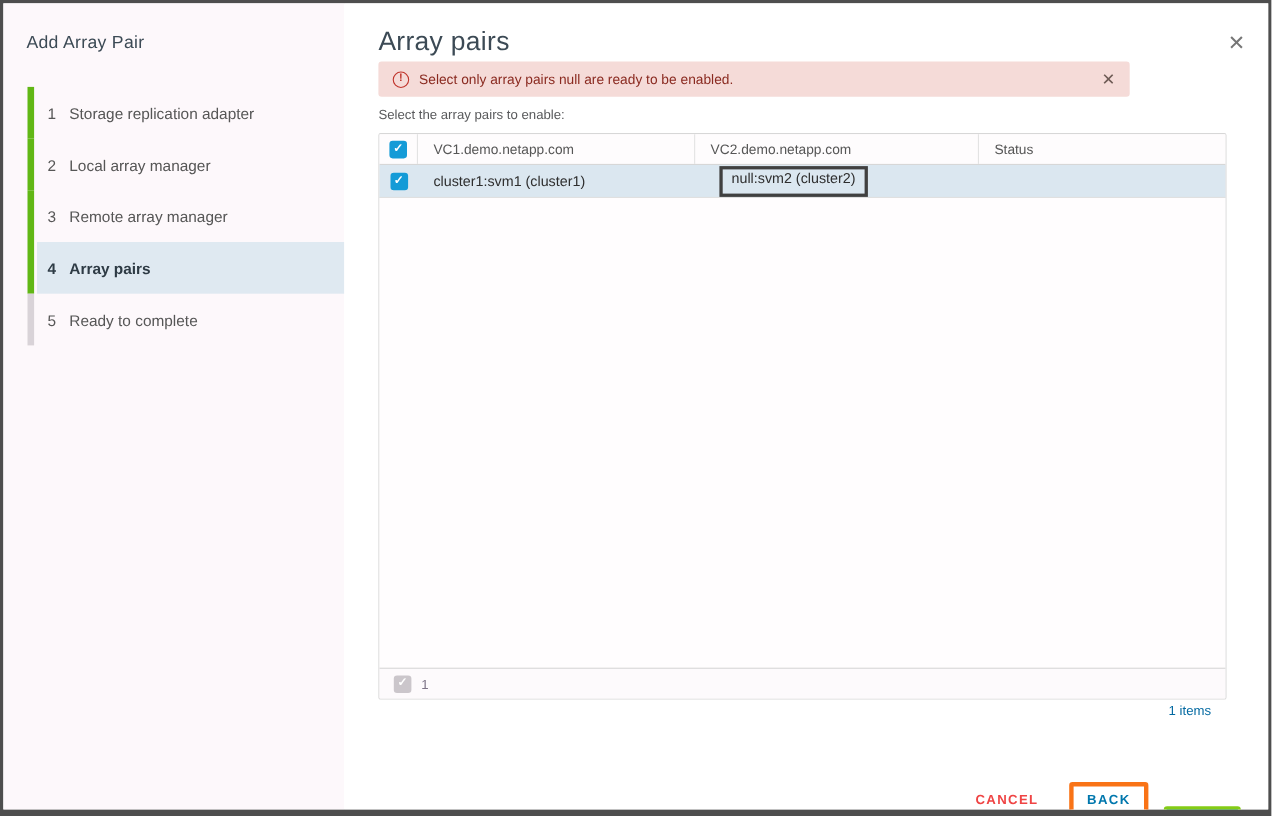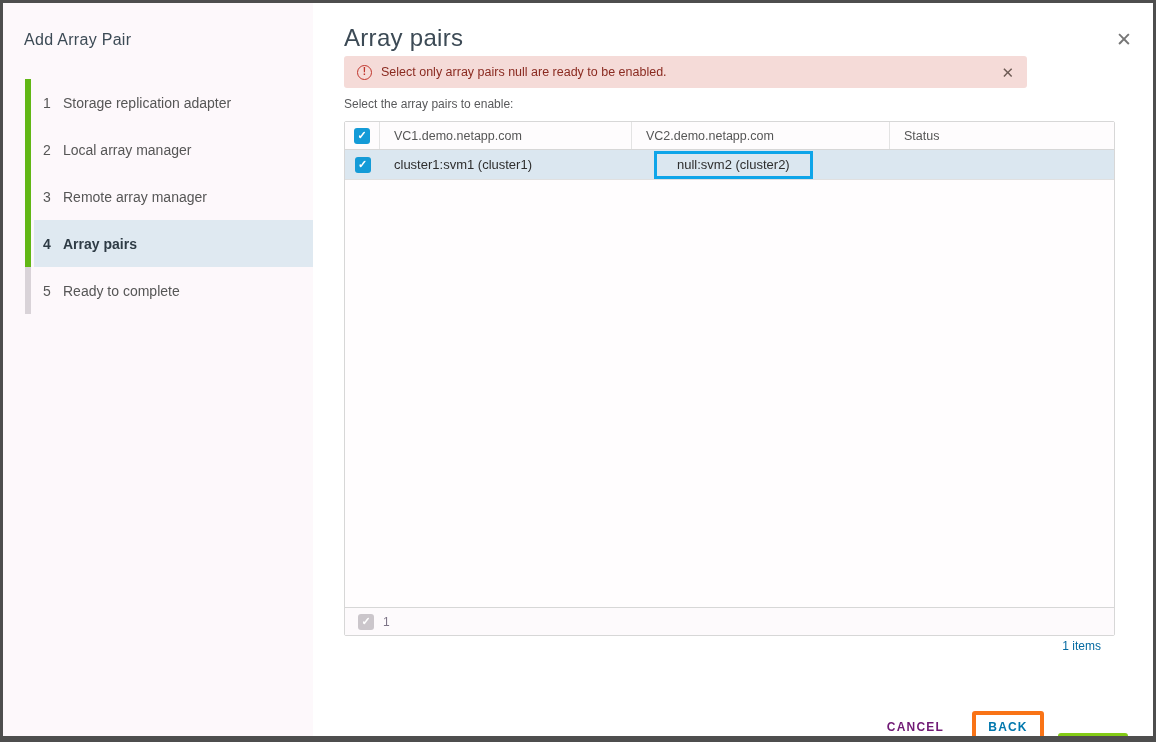--- a/index.html
+++ b/index.html
@@ -126,23 +126,23 @@
   .checkbox {
     width: 16px; height: 16px;
     background: #149bd7; border-radius: 3px;
     color: #ffffff; font-size: 11px; font-weight: 700;
     display: flex; align-items: center; justify-content: center;
     cursor: pointer; line-height: 1;
   }
   .highlight-box {
     margin-left: 22px;
     height: 28px;
-    border: 3px solid #0ea5e9;
-    padding: 0 20px;
-    display: flex; align-items: center;
+    border: 3px solid #404040;
+    padding: 0 8px;
+    display: flex; align-items: flex-start;
   }
   .dg-body { height: 427px; background: #fffdfe; }
   .dg-footer {
     height: 28px;
     border-top: 1px solid #d7d7d7;
     background: #fdfafc;
     display: flex; align-items: center;
     padding: 0 13px;
     font-size: 12px; color: #7d7487;
   }
@@ -162,21 +162,21 @@
     margin-top: 53px;
     display: flex; align-items: center; justify-content: flex-end;
   }
   .actions button {
     font-family: "Liberation Sans", sans-serif;
     font-size: 12px; font-weight: 700; letter-spacing: 1.2px;
     height: 32px; cursor: pointer;
   }
   .btn-cancel {
     background: none; border: none;
-    color: #701a75; margin-right: 24px; padding: 0 4px;
+    color: #ef4444; margin-right: 24px; padding: 0 4px;
   }
   .btn-back {
     width: 72px;
     background: #ffffff; border: 4px solid #f97316; border-radius: 3px;
     color: #0077ad; margin-right: 14px;
   }
   .btn-next {
     width: 70px;
     background: #0077ad; border: 5px solid #84cc16; border-radius: 3px;
     color: #ffffff;

